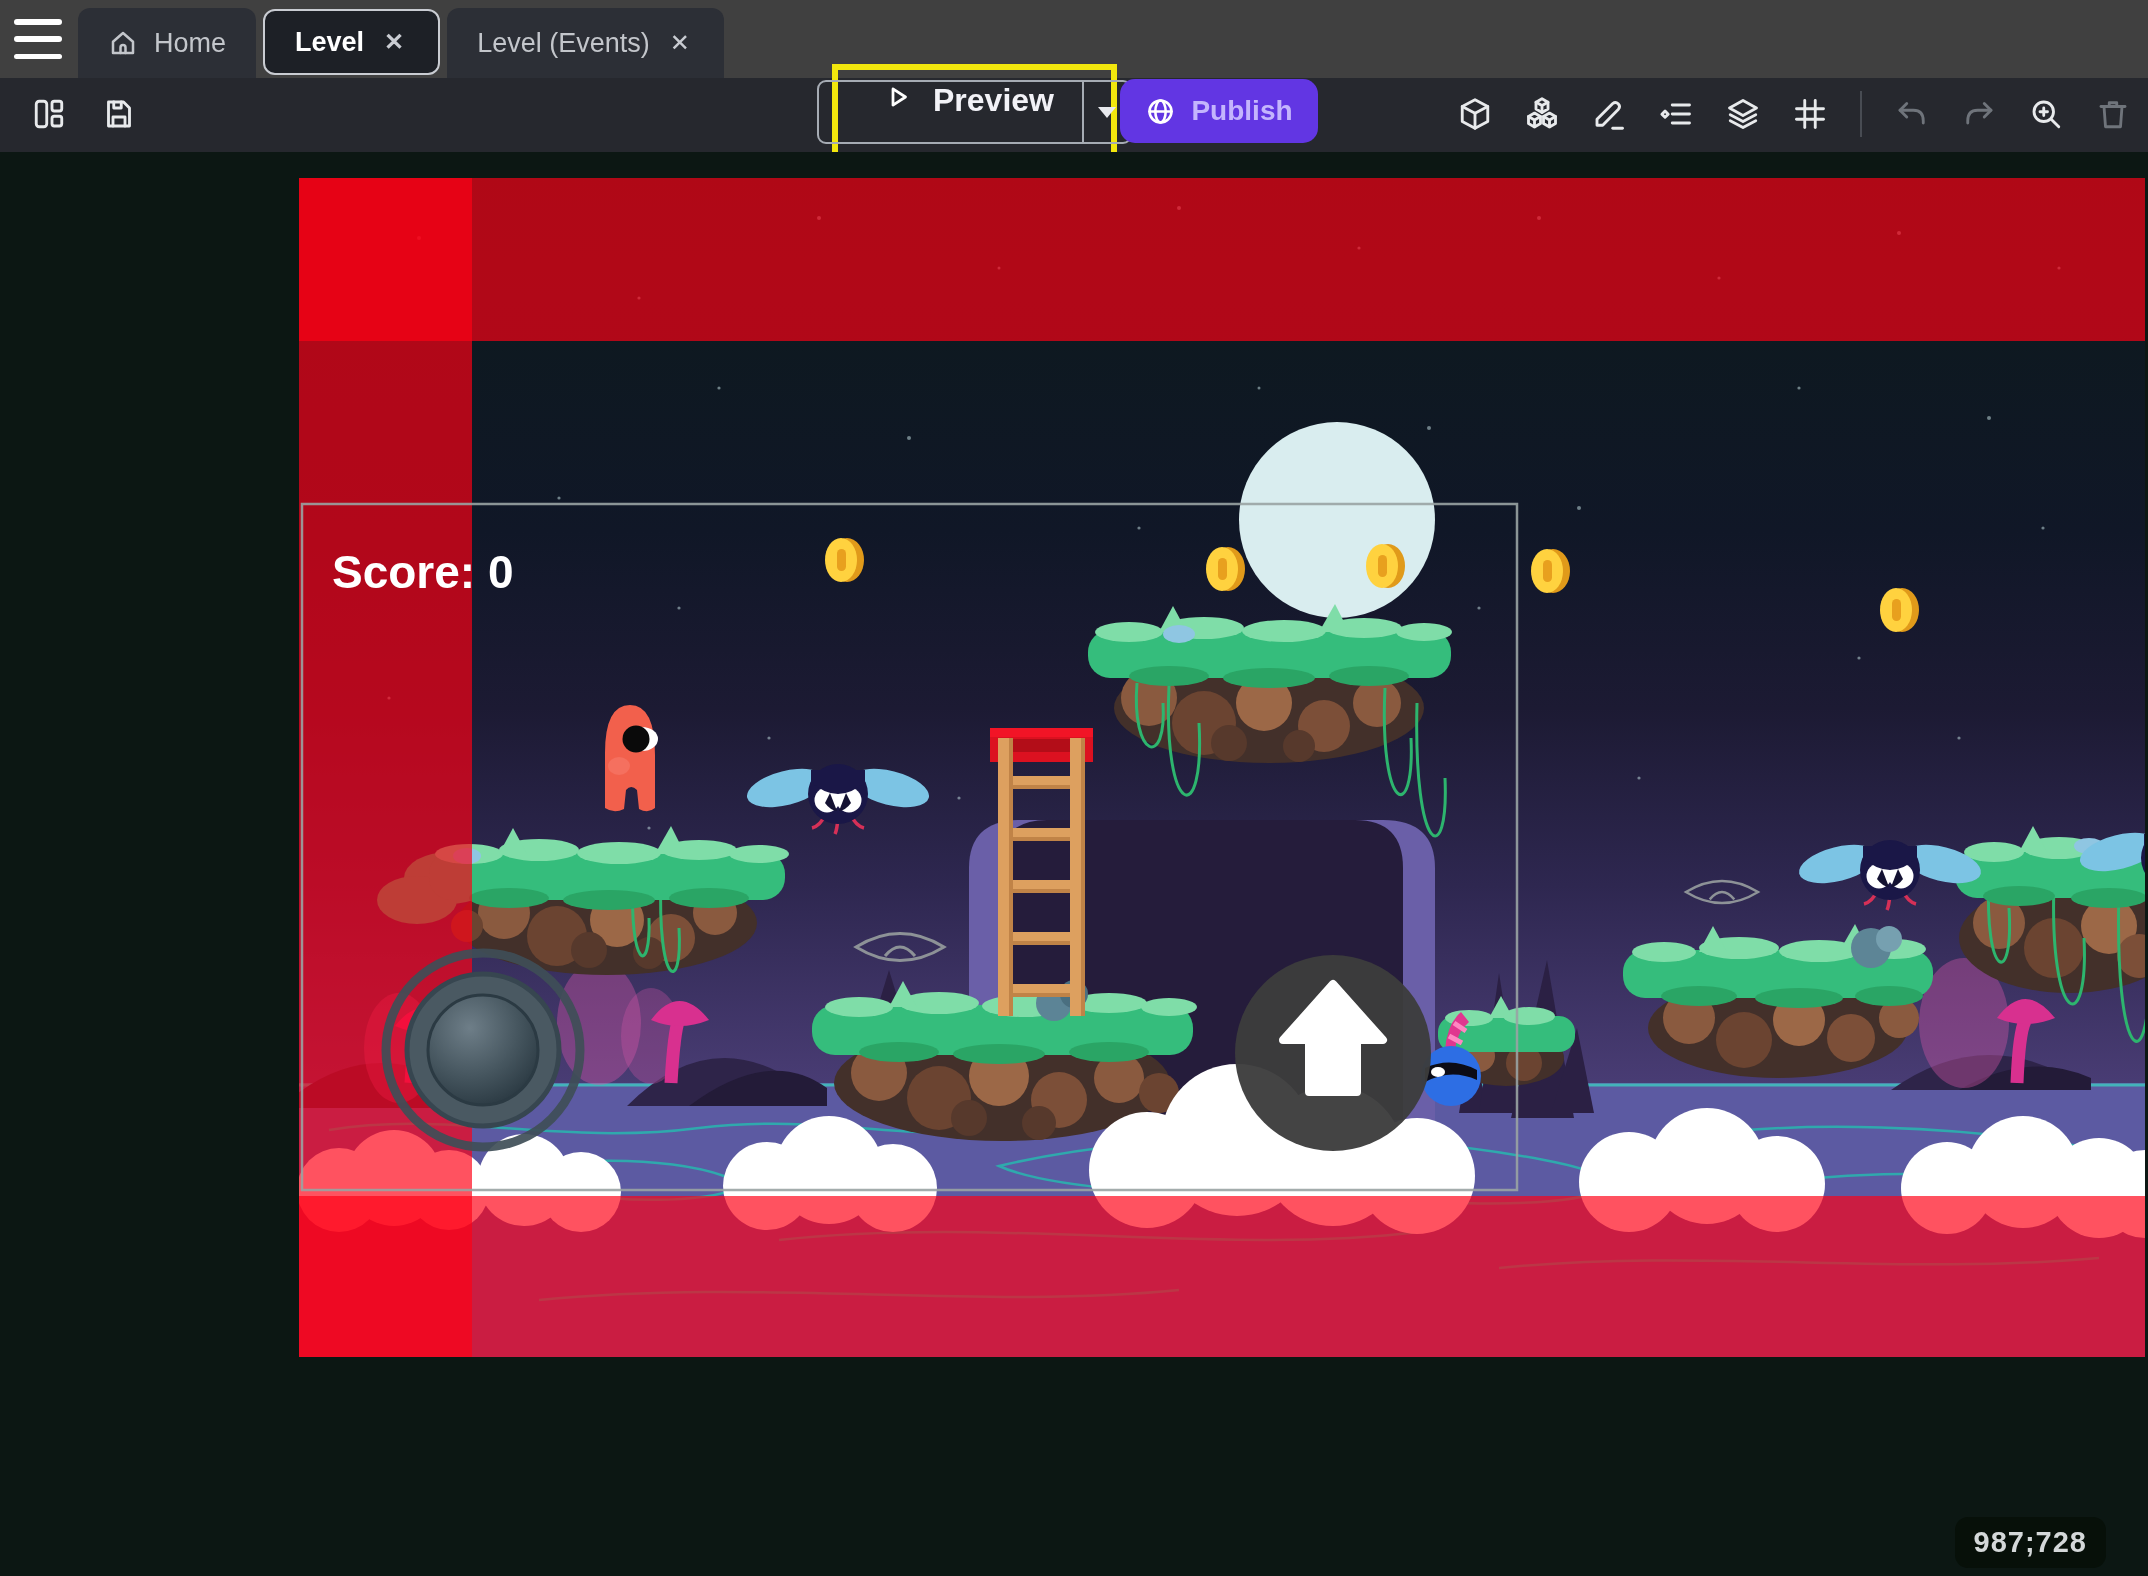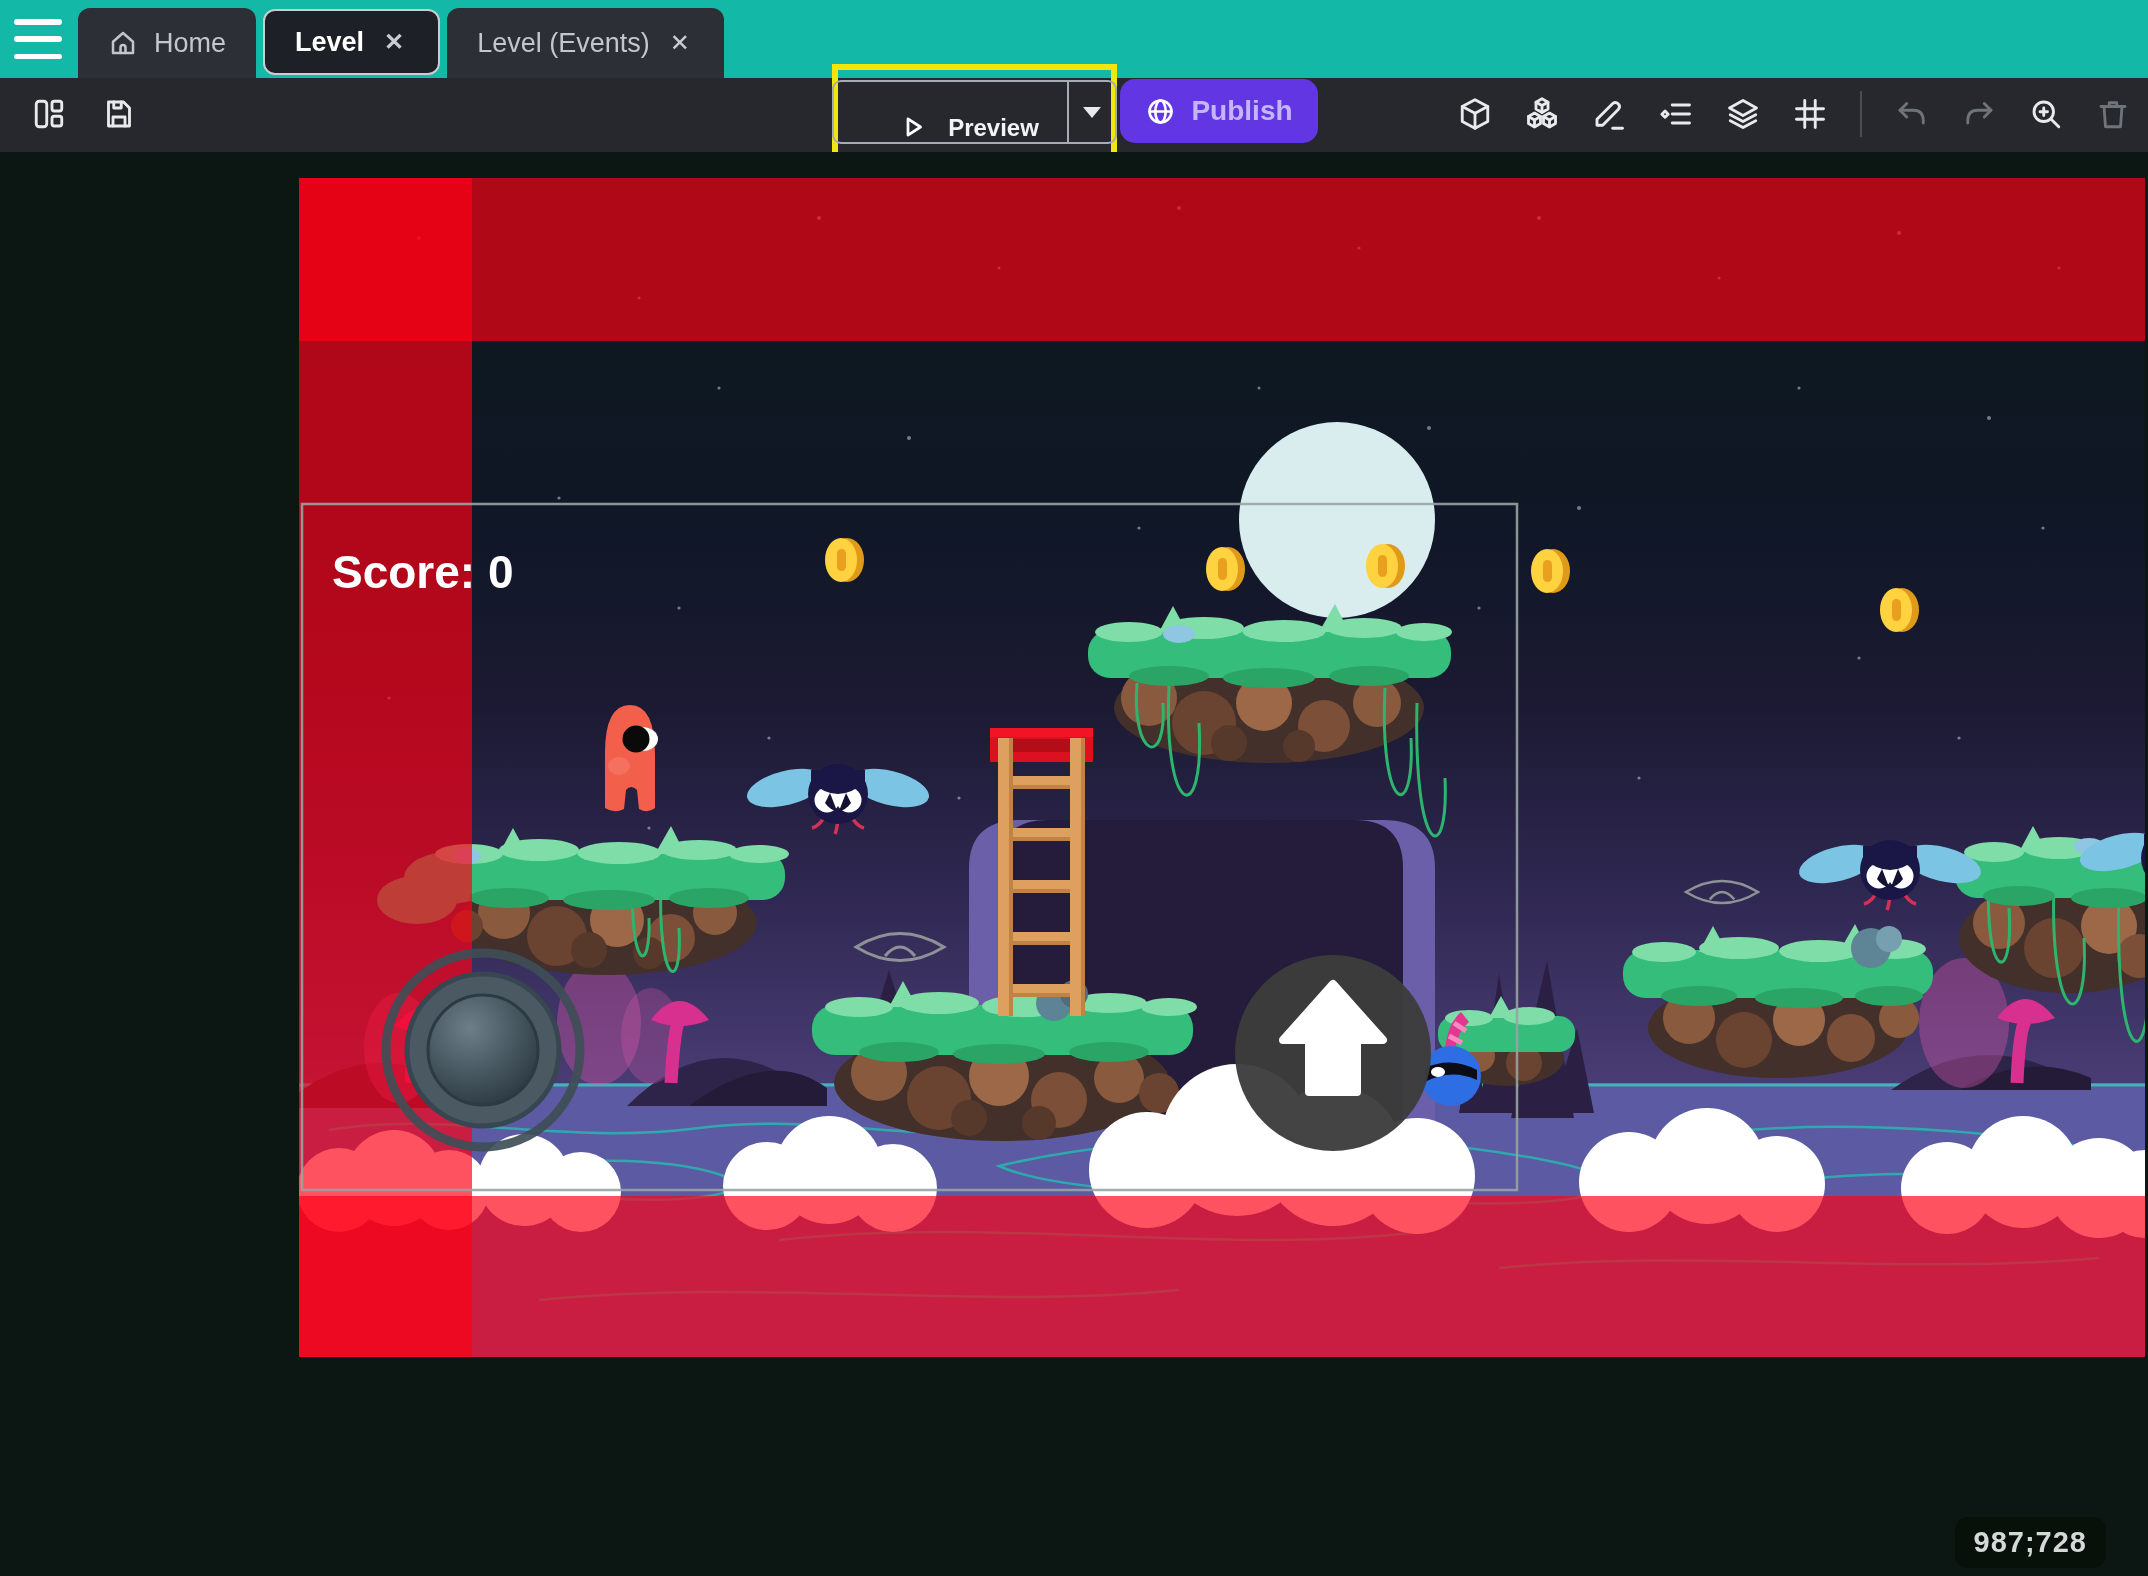--- a/index.html
+++ b/index.html
@@ -1,34 +1,34 @@
 <!DOCTYPE html>
 <html><head>
 <meta charset="utf-8">
 <style>
   html,body{margin:0;padding:0;background:#0c1713;}
   .app{position:relative;width:2148px;height:1576px;overflow:hidden;background:#0c1713;font-family:"Liberation Sans",sans-serif;}
   
-  .tabstrip{position:absolute;left:0;top:0;width:2148px;height:78px;background:#14b8a6;}
+  .tabstrip{position:absolute;left:0;top:0;width:2148px;height:78px;background:#404040;}
   .hamburger{position:absolute;left:14px;top:19px;width:48px;height:40px;display:flex;flex-direction:column;justify-content:space-between;cursor:pointer;}
   .hamburger span{display:block;height:5.5px;border-radius:3px;background:#ffffff;}
   .tabs{position:absolute;left:78px;bottom:0;height:70px;display:flex;align-items:flex-end;gap:7px;}
   .tab{height:70px;display:flex;align-items:center;gap:16px;padding:0 30px;background:#2c2f36;border-radius:12px 12px 0 0;color:#c3c6cb;font-size:27px;cursor:pointer;box-sizing:border-box;}
   .tab.active{height:66px;margin-bottom:3px;background:#1d2026;border:2px solid #c9ccd2;border-radius:12px;color:#ffffff;font-weight:bold;}
   .tab .close{font-size:24px;color:#c9ccd2;padding:2px 4px;line-height:1;cursor:pointer;}
   .tab svg{width:30px;height:30px;stroke:#c3c6cb;fill:none;stroke-width:2;stroke-linecap:round;stroke-linejoin:round;}
   
   .toolbar{position:absolute;left:0;top:78px;width:2148px;height:74px;background:#26282e;}
   .tool-left{position:absolute;left:26px;top:10px;display:flex;gap:24px;align-items:center;}
   .ibtn{width:46px;height:52px;display:flex;align-items:center;justify-content:center;color:#e8eaec;cursor:pointer;}
   .ibtn.dis{color:#6f747b;cursor:default;}
   .ibtn svg{width:36px;height:36px;stroke:currentColor;fill:none;stroke-width:1.9;stroke-linecap:round;stroke-linejoin:round;}
   .preview-wrap{position:absolute;left:832px;top:-14px;width:273px;height:84px;border:6px solid #f2e70d;display:flex;align-items:center;justify-content:center;}
   .preview-btn{display:flex;align-items:stretch;height:60px;border:2px solid #a6acb4;border-radius:9px;color:#f2f2f7;cursor:pointer;}
-  .preview-main{display:flex;align-items:flex-end;gap:20px;padding:0 28px;font-size:24px;font-weight:bold;margin-left:36px;}
+  .preview-main{display:flex;align-items:flex-start;gap:20px;padding:0 28px;font-size:32px;font-weight:bold;margin-left:36px;}
   .preview-main svg{width:30px;height:30px;stroke:#ffffff;fill:none;stroke-width:2.2;stroke-linejoin:round;}
   .preview-caret{display:flex;align-items:center;justify-content:center;width:46px;border-left:2px solid #a6acb4;cursor:pointer;}
   .caret{width:0;height:0;border:9px solid transparent;border-top:11px solid #e8e9ee;margin-top:9px;}
   .publish-btn{position:absolute;left:1120px;top:1px;width:198px;height:64px;background:#6236e3;border-radius:15px;display:flex;align-items:center;justify-content:center;gap:15px;color:#c4b5fd;font-size:28px;font-weight:bold;cursor:pointer;}
   .publish-btn svg{width:31px;height:31px;stroke:#ffffff;fill:none;stroke-width:2;stroke-linecap:round;}
   .tool-right{position:absolute;left:1452px;top:10px;display:flex;align-items:center;gap:21px;}
   .vsep{width:2px;height:46px;background:#484c53;margin:0 6px;}
   
   .canvas{position:absolute;left:0;top:152px;width:2148px;height:1424px;background:#0c1713;}
   .scene{position:absolute;left:299px;top:26px;}

